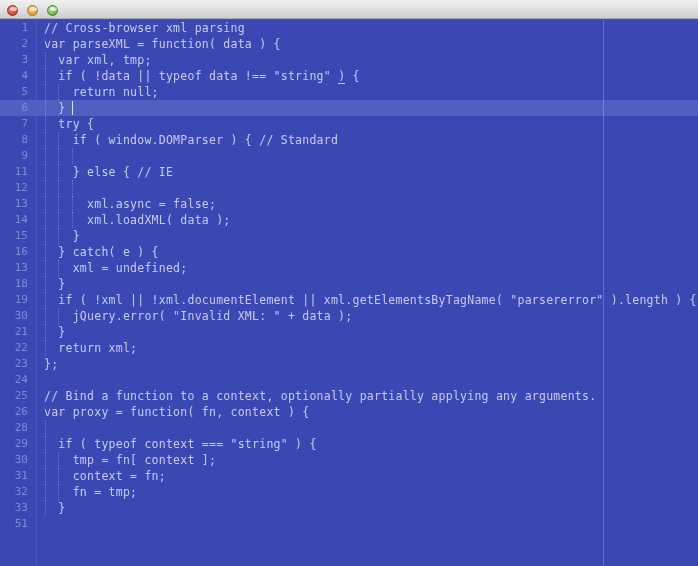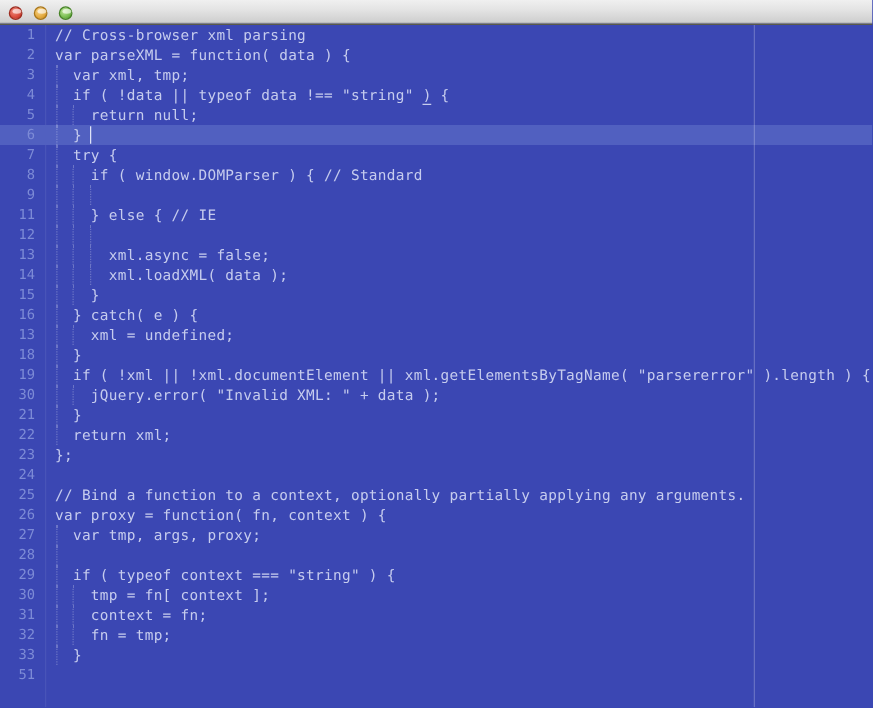--- a/index.html
+++ b/index.html
@@ -160,21 +160,20 @@
         <div class="code-line"><div class="guide" style="left: 44.5px;"></div><div class="guide" style="left: 58.34px;"></div><span class="lineno">13</span><span class="linetext">    xml = undefined;</span></div>
         <div class="code-line"><div class="guide" style="left: 44.5px;"></div><span class="lineno">18</span><span class="linetext">  }</span></div>
         <div class="code-line"><div class="guide" style="left: 44.5px;"></div><span class="lineno">19</span><span class="linetext">  if ( !xml || !xml.documentElement || xml.getElementsByTagName( "parsererror" ).length ) {</span></div>
         <div class="code-line"><div class="guide" style="left: 44.5px;"></div><div class="guide" style="left: 58.34px;"></div><span class="lineno">30</span><span class="linetext">    jQuery.error( "Invalid XML: " + data );</span></div>
         <div class="code-line"><div class="guide" style="left: 44.5px;"></div><span class="lineno">21</span><span class="linetext">  }</span></div>
         <div class="code-line"><div class="guide" style="left: 44.5px;"></div><span class="lineno">22</span><span class="linetext">  return xml;</span></div>
         <div class="code-line"><span class="lineno">23</span><span class="linetext">};</span></div>
         <div class="code-line"><span class="lineno">24</span><span class="linetext"></span></div>
         <div class="code-line"><span class="lineno">25</span><span class="linetext">// Bind a function to a context, optionally partially applying any arguments.</span></div>
         <div class="code-line"><span class="lineno">26</span><span class="linetext">var proxy = function( fn, context ) {</span></div>
-        <div class="code-line"><div class="guide" style="left: 44.5px;"></div><span class="lineno">27</span><span class="linetext">  var tmp, args, proxy;</span></div>
         <div class="code-line"><div class="guide" style="left: 44.5px;"></div><span class="lineno">28</span><span class="linetext"></span></div>
         <div class="code-line"><div class="guide" style="left: 44.5px;"></div><span class="lineno">29</span><span class="linetext">  if ( typeof context === "string" ) {</span></div>
         <div class="code-line"><div class="guide" style="left: 44.5px;"></div><div class="guide" style="left: 58.34px;"></div><span class="lineno">30</span><span class="linetext">    tmp = fn[ context ];</span></div>
         <div class="code-line"><div class="guide" style="left: 44.5px;"></div><div class="guide" style="left: 58.34px;"></div><span class="lineno">31</span><span class="linetext">    context = fn;</span></div>
         <div class="code-line"><div class="guide" style="left: 44.5px;"></div><div class="guide" style="left: 58.34px;"></div><span class="lineno">32</span><span class="linetext">    fn = tmp;</span></div>
         <div class="code-line"><div class="guide" style="left: 44.5px;"></div><span class="lineno">33</span><span class="linetext">  }</span></div>
         <div class="code-line"><span class="lineno">51</span><span class="linetext"></span></div>
       </div>
     <div id="right-ruler" style="left: 602.6px;"></div>
     <div id="caret" style="left: 71.68px; top: 81px;"></div>

